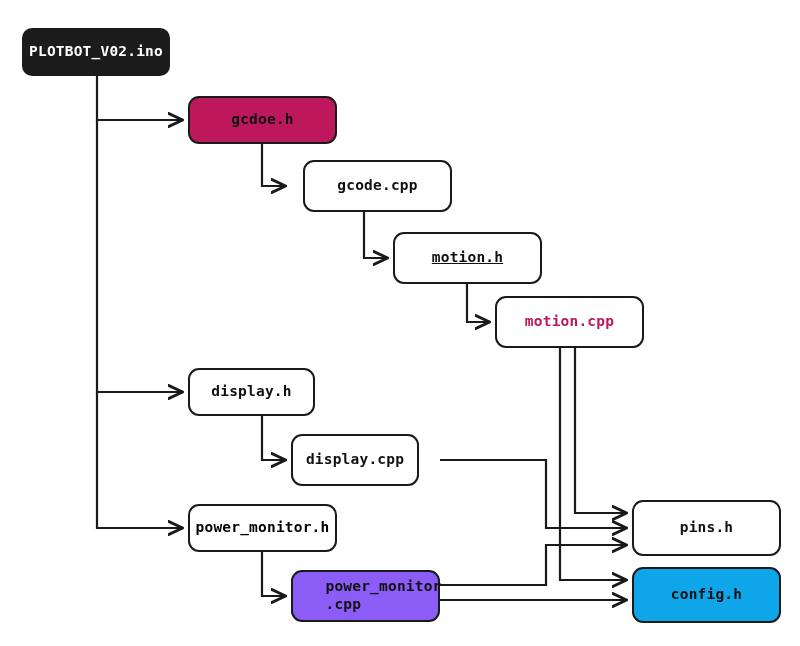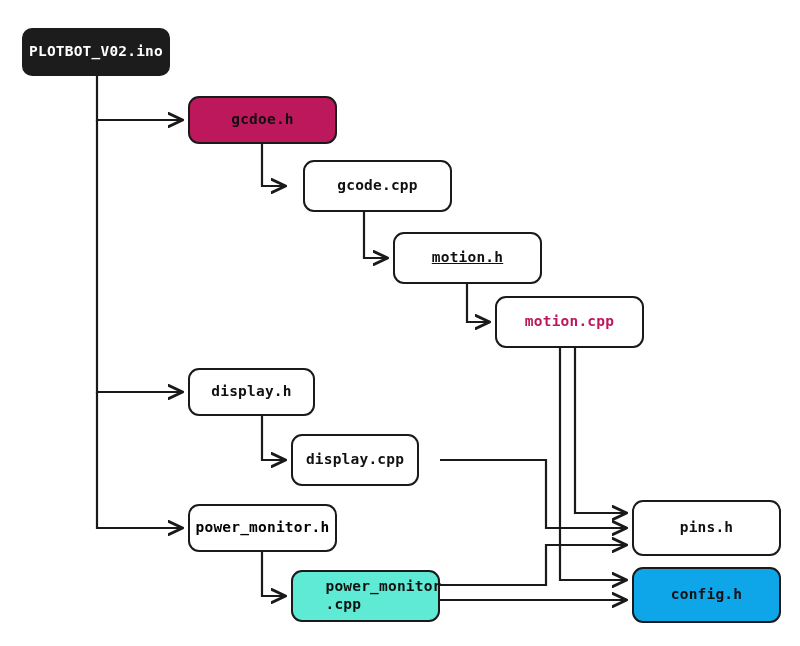--- a/index.html
+++ b/index.html
@@ -88,19 +88,19 @@
 
   <div id="nodes-group">
       <div class="node root" style="left: 22px; top: 28px; width: 148px; height: 48px; background: rgb(28, 28, 28); border-color: rgb(28, 28, 28); color: rgb(255, 255, 255);"><span class="node-label">PLOTBOT_V02.ino</span></div>
       <div class="node" style="left: 188px; top: 96px; width: 149px; height: 48px; border-color: rgb(26, 26, 26); background: #be185d; color: rgb(17, 17, 17);"><span class="node-label">gcdoe.h</span></div>
       <div class="node" style="left: 291px; top: 160px; width: 149px; height: 52px; border-color: rgb(26, 26, 26); background: rgb(255, 255, 255); color: rgb(17, 17, 17); margin-left: 12px;"><span class="node-label">gcode.cpp</span></div>
       <div class="node" style="left: 393px; top: 232px; width: 149px; height: 52px; border-color: rgb(26, 26, 26); background: rgb(255, 255, 255); color: rgb(17, 17, 17); text-decoration: underline;"><span class="node-label">motion.h</span></div>
       <div class="node" style="left: 495px; top: 296px; width: 149px; height: 52px; border-color: rgb(26, 26, 26); background: rgb(255, 255, 255); color: #be185d;"><span class="node-label">motion.cpp</span></div>
       <div class="node" style="left: 188px; top: 368px; width: 127px; height: 48px; border-color: rgb(26, 26, 26); background: rgb(255, 255, 255); color: rgb(17, 17, 17);"><span class="node-label">display.h</span></div>
       <div class="node" style="left: 291px; top: 434px; width: 128px; height: 52px; border-color: rgb(26, 26, 26); background: rgb(255, 255, 255); color: rgb(17, 17, 17);"><span class="node-label">display.cpp</span></div>
       <div class="node" style="left: 188px; top: 504px; width: 149px; height: 48px; border-color: rgb(26, 26, 26); background: rgb(255, 255, 255); color: #000000;"><span class="node-label">power_monitor.h</span></div>
-      <div class="node" style="left: 291px; top: 570px; width: 149px; height: 52px; border-color: rgb(26, 26, 26); background: #5eead4; color: rgb(17, 17, 17); padding-left: 36px;"><span class="node-label">power_monitor
+      <div class="node" style="left: 291px; top: 570px; width: 149px; height: 52px; border-color: rgb(26, 26, 26); background: #8b5cf6; color: rgb(17, 17, 17); padding-left: 36px;"><span class="node-label">power_monitor
 .cpp</span></div>
       <div class="node" style="left: 632px; top: 500px; width: 149px; height: 56px; border-color: rgb(26, 26, 26); background: rgb(255, 255, 255); color: rgb(17, 17, 17);"><span class="node-label">pins.h</span></div>
       <div class="node" style="left: 632px; top: 567px; width: 149px; height: 56px; border-color: rgb(26, 26, 26); background: #0ea5e9; color: rgb(17, 17, 17);"><span class="node-label">config.h</span></div>
     </div>
 
 </div>
 
 </body></html>

